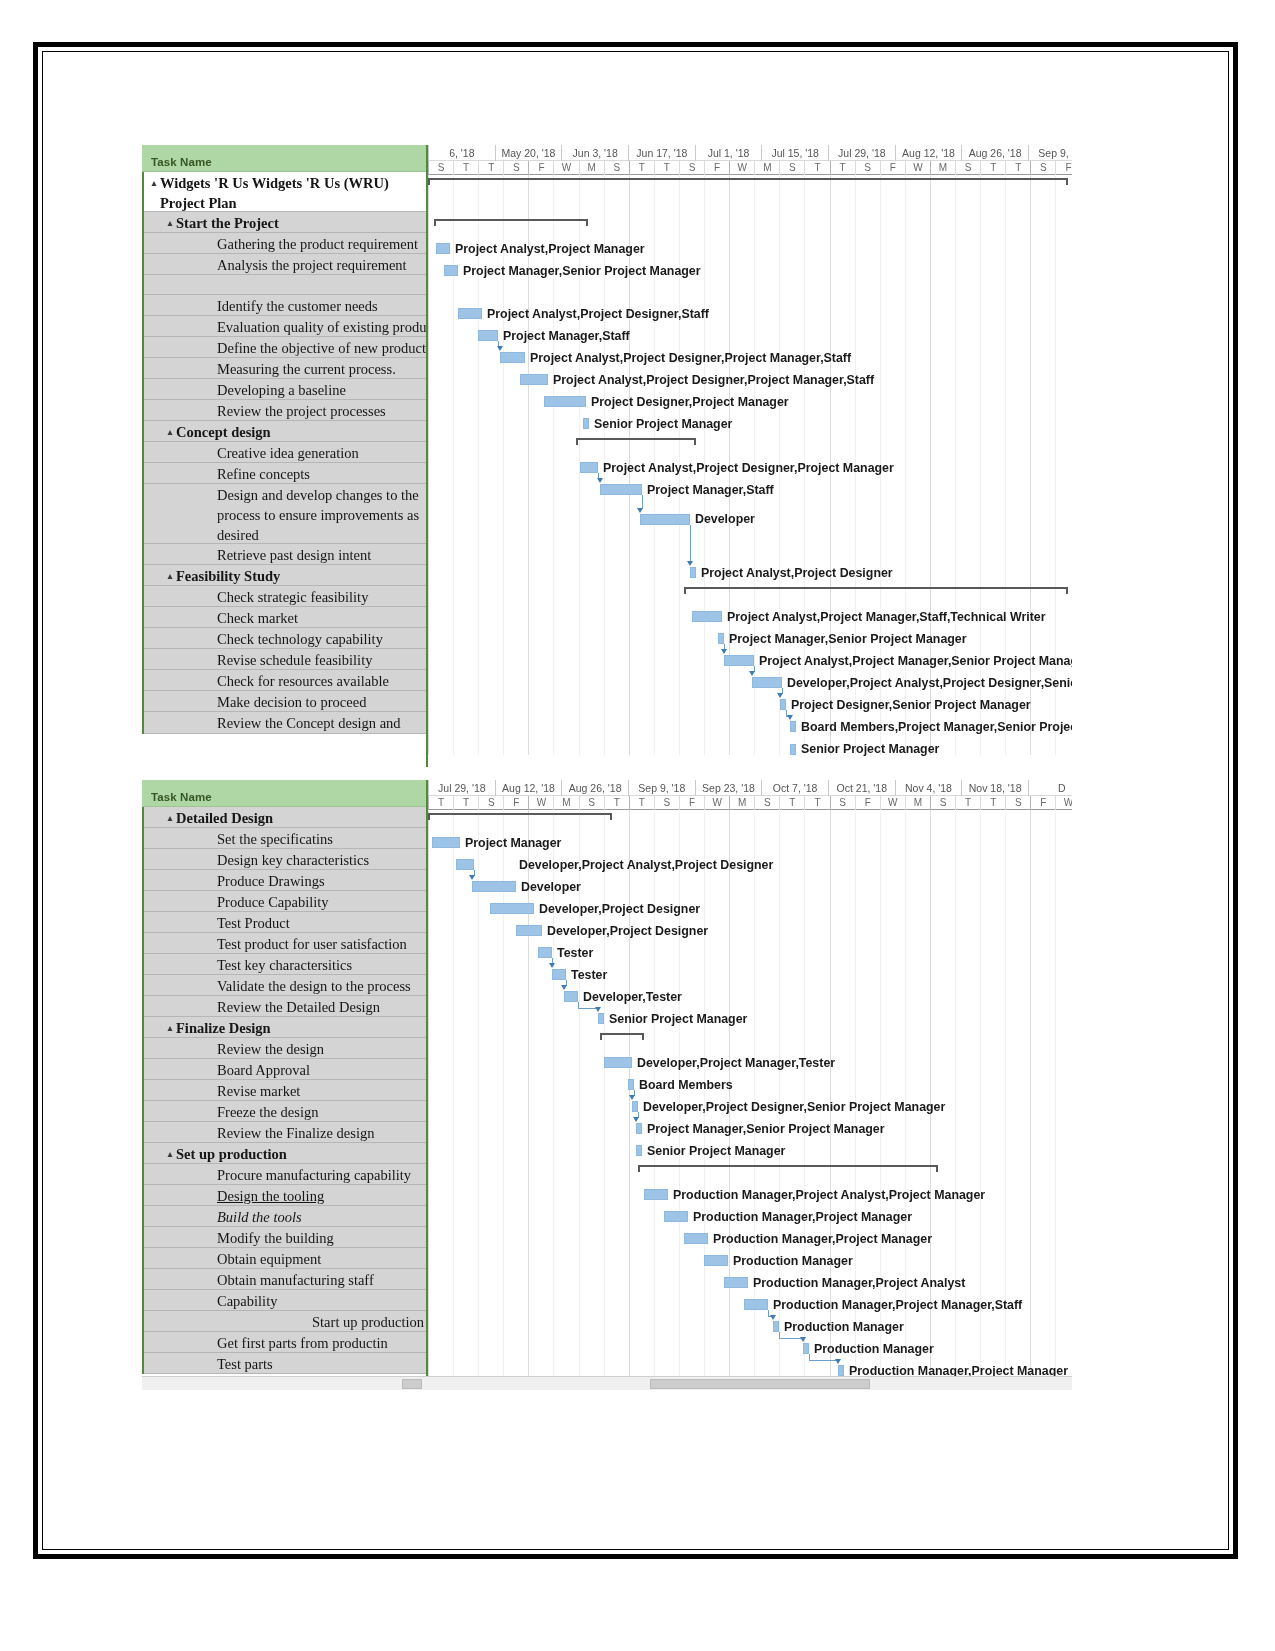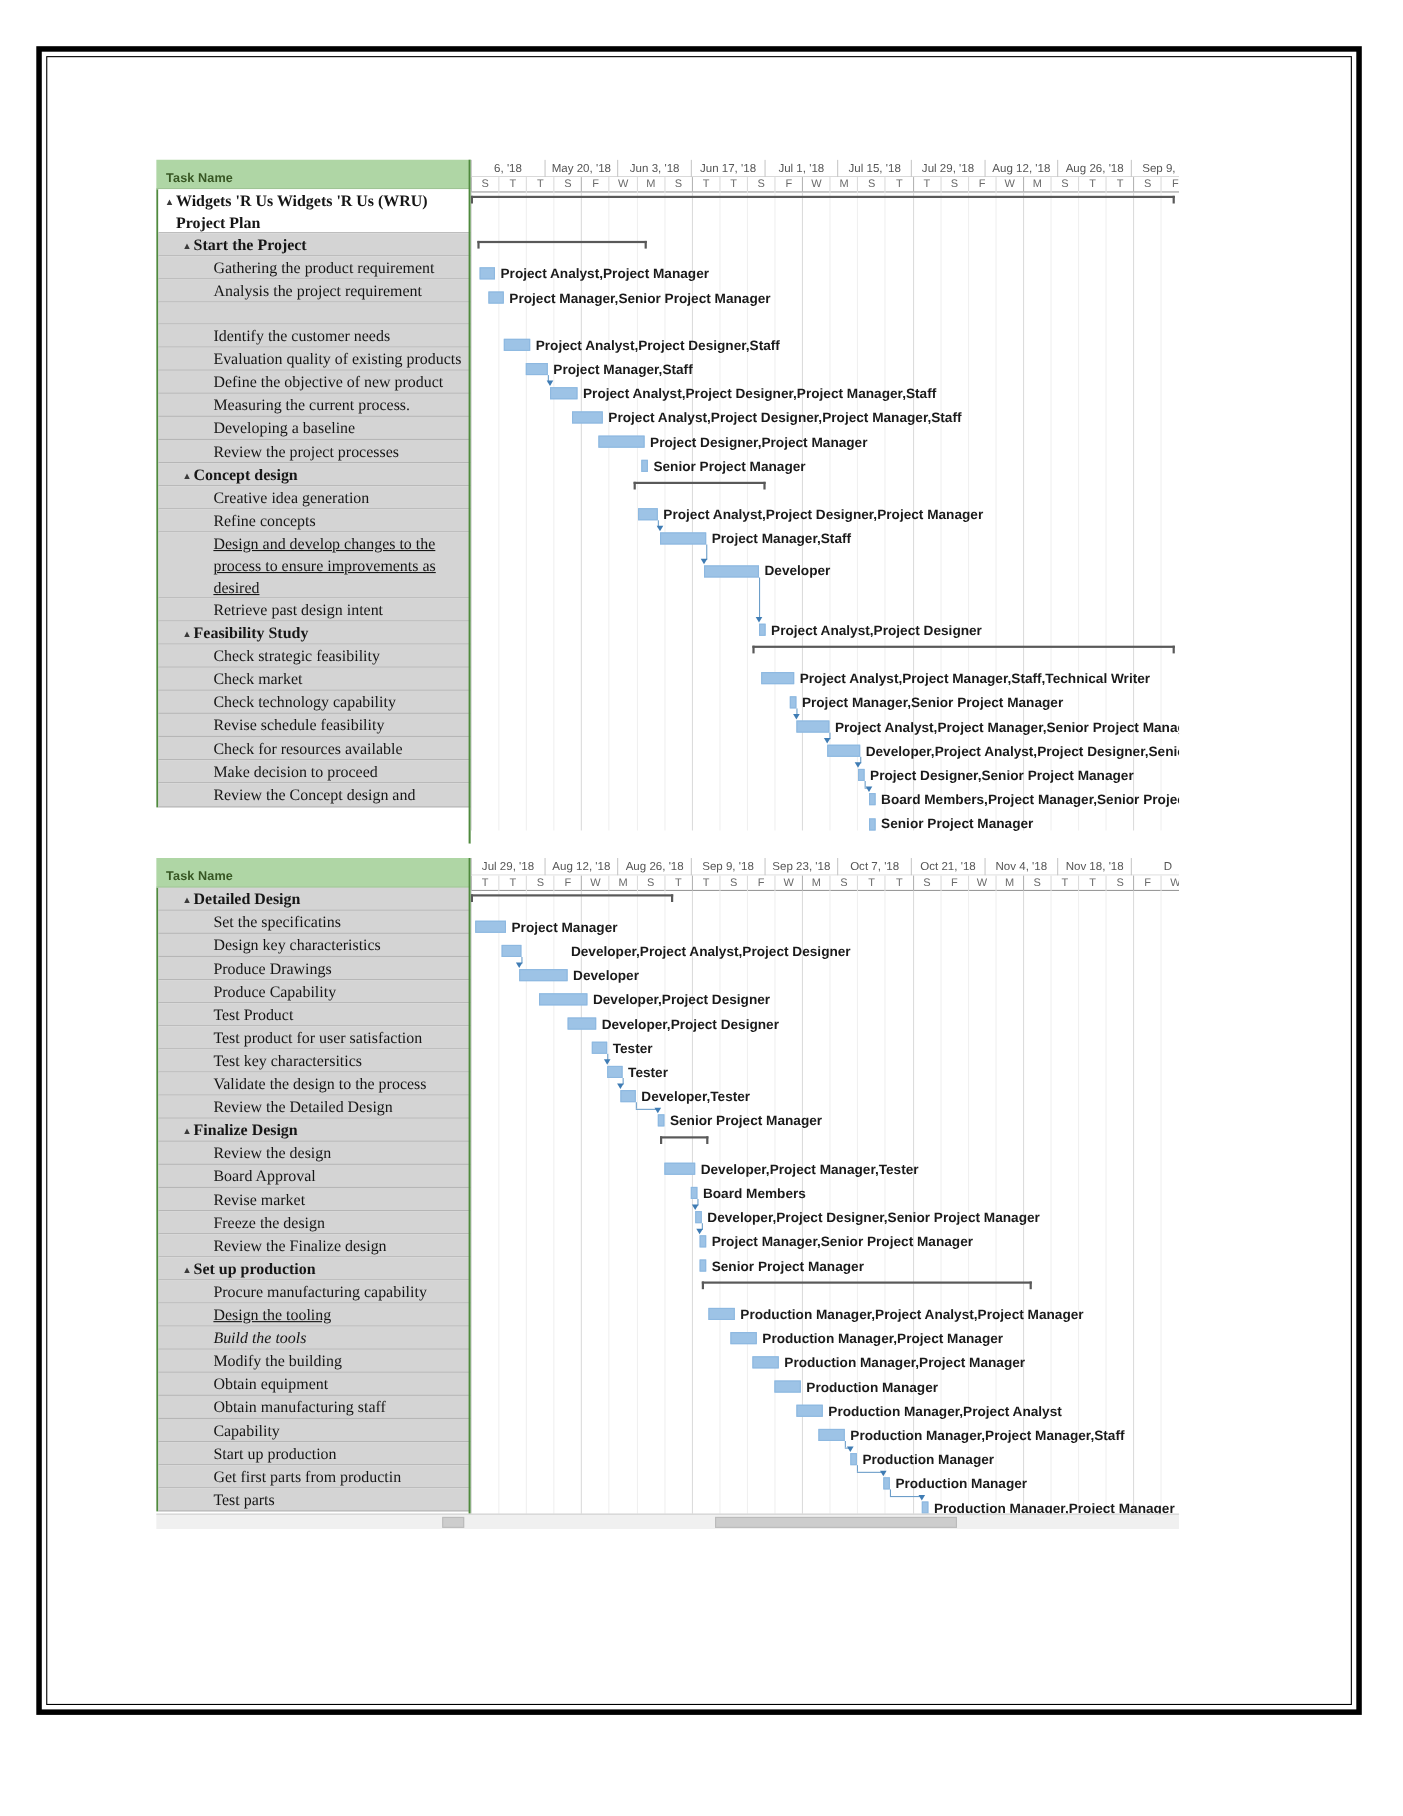--- a/index.html
+++ b/index.html
@@ -63,21 +63,21 @@
     font-size:14.5px;
     color:#161616;
     padding:1px 4px 1px 0;
     position:relative;
     line-height:20px;
     overflow:hidden;
     white-space:nowrap;
   }
   .task-row.lvl0 { padding-left:16px; font-weight:bold; white-space:normal; }
   .task-row.lvl1 { padding-left:32px; font-weight:bold; }
-  .task-row.lvl2 { padding-left:50px; font-weight:normal; }
+  .task-row.lvl2 { padding-left:73px; font-weight:normal; }
   .task-row.wrap { white-space:normal; }
   .task-row.white { background:#ffffff; }
   .twisty {
     position:absolute;
     left:0; top:5px;
     width:12px; height:12px;
     font-size:9px;
     color:#3a3a3a;
     line-height:12px;
     text-align:center;
@@ -214,21 +214,21 @@
         <div class="task-row lvl2" style="height: 20px;"><span></span></div>
         <div class="task-row lvl2" style="height: 21px;"><span>Identify the customer needs</span></div>
         <div class="task-row lvl2" style="height: 21px;"><span>Evaluation quality of existing products</span></div>
         <div class="task-row lvl2" style="height: 21px;"><span>Define the objective of new product</span></div>
         <div class="task-row lvl2" style="height: 21px;"><span>Measuring the current process.</span></div>
         <div class="task-row lvl2" style="height: 21px;"><span>Developing a baseline</span></div>
         <div class="task-row lvl2" style="height: 21px;"><span>Review the project processes</span></div>
         <div class="task-row lvl1" style="height: 21px;"><span class="twisty">▴</span><span>Concept design</span></div>
         <div class="task-row lvl2" style="height: 21px;"><span>Creative idea generation</span></div>
         <div class="task-row lvl2" style="height: 21px;"><span>Refine concepts</span></div>
-        <div class="task-row lvl2 wrap" style="height: 60px; text-decoration: underline;"><span>Design and develop changes to the process to ensure improvements as desired</span></div>
+        <div class="task-row lvl2 wrap" style="height: 60px;"><span>Design and develop changes to the process to ensure improvements as desired</span></div>
         <div class="task-row lvl2" style="height: 21px;"><span>Retrieve past design intent</span></div>
         <div class="task-row lvl1" style="height: 21px;"><span class="twisty">▴</span><span>Feasibility Study</span></div>
         <div class="task-row lvl2" style="height: 21px;"><span>Check strategic feasibility</span></div>
         <div class="task-row lvl2" style="height: 21px;"><span>Check market</span></div>
         <div class="task-row lvl2" style="height: 21px;"><span>Check technology capability</span></div>
         <div class="task-row lvl2" style="height: 21px;"><span>Revise schedule feasibility</span></div>
         <div class="task-row lvl2" style="height: 21px;"><span>Check for resources available</span></div>
         <div class="task-row lvl2" style="height: 21px;"><span>Make decision to proceed</span></div>
         <div class="task-row lvl2 wrap" style="height: 22px;"><span>Review the Concept design and feasibility study</span></div>
       </div>
@@ -393,21 +393,21 @@
         <div class="task-row lvl2" style="height: 21px;"><span>Freeze the design</span></div>
         <div class="task-row lvl2" style="height: 21px;"><span>Review the Finalize design</span></div>
         <div class="task-row lvl1" style="height: 21px;"><span class="twisty">▴</span><span>Set up production</span></div>
         <div class="task-row lvl2" style="height: 21px;"><span>Procure manufacturing capability</span></div>
         <div class="task-row lvl2" style="height: 21px; text-decoration: underline;"><span>Design the tooling</span></div>
         <div class="task-row lvl2" style="height: 21px; font-style: italic;"><span>Build the tools</span></div>
         <div class="task-row lvl2" style="height: 21px;"><span>Modify the building</span></div>
         <div class="task-row lvl2" style="height: 21px;"><span>Obtain equipment</span></div>
         <div class="task-row lvl2" style="height: 21px;"><span>Obtain manufacturing staff</span></div>
         <div class="task-row lvl2" style="height: 21px;"><span>Capability</span></div>
-        <div class="task-row lvl2" style="height: 21px;"><span>Start up production</span></div>
+        <div class="task-row lvl2" style="height: 21px; text-align: right;"><span>Start up production</span></div>
         <div class="task-row lvl2" style="height: 21px;"><span>Get first parts from productin</span></div>
         <div class="task-row lvl2" style="height: 21px;"><span>Test parts</span></div>
       </div>
   </div>
 
   <div class="vsplit" style="left:284px;"></div>
 
   <div class="chart-col">
     <div class="tl-top" id="p2-weeks">
         <div class="tl-week" style="left: 0px; width: 66.6667px;">Jul 29, '18</div>

